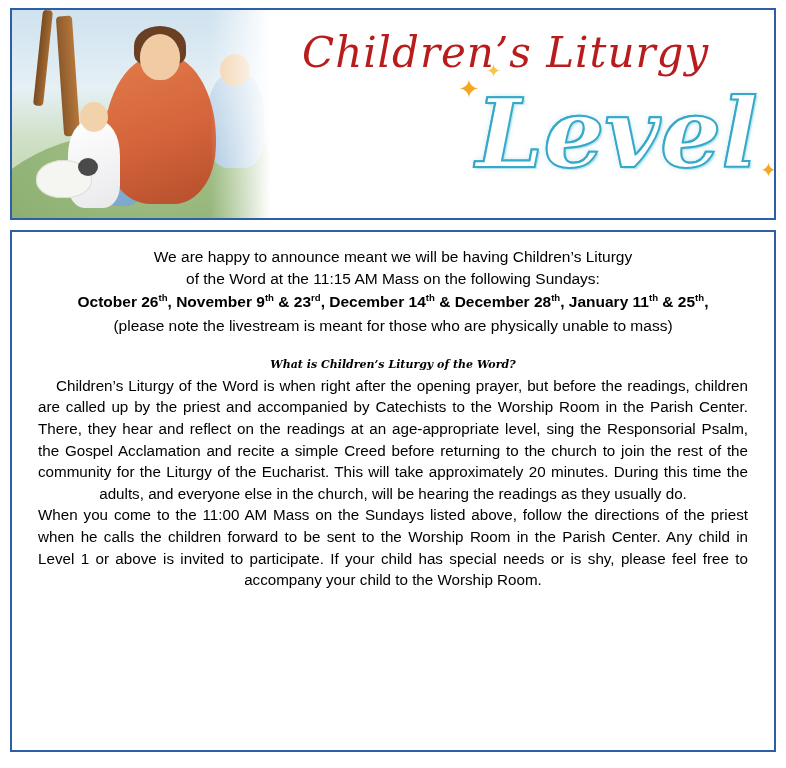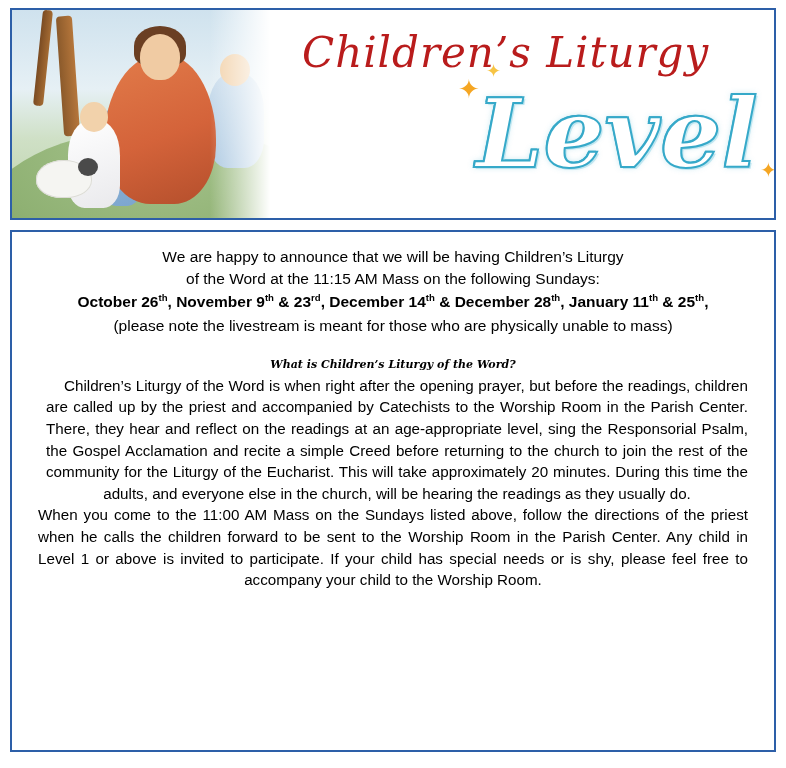--- a/index.html
+++ b/index.html
@@ -266,21 +266,20 @@
   }
   .para {
     text-align: justify;
     text-align-last: center;
     font-size: 15.2px;
     line-height: 1.42;
     text-indent: 0;
   }
   .para.first-indent {
     text-indent: 18px;
-    margin-left: 8px;
   }
 </style>
 </head>
 <body>
 
 <div class="page">
 
   <div class="banner">
     <div class="banner-art">
       <div class="art-sky"></div>
@@ -305,21 +304,21 @@
       <div class="title-word">Level</div>
       <div class="title-sparkle sp1">✦</div>
       <div class="title-sparkle sp2">✦</div>
       <div class="title-sparkle sp3">✦</div>
     </div>
   </div>
 
   <div class="content">
 
     <div class="intro">
-      <div>We are happy to announce that we will be having Children’s Liturgy</div>
+      <div>We are happy to announce meant we will be having Children’s Liturgy</div>
       <div>of the Word at the 11:15 AM Mass on the following Sundays:</div>
       <div class="bold">October 26<sup>th</sup>, November 9<sup>th</sup> &amp; 23<sup>rd</sup>, December 14<sup>th</sup> &amp; December 28<sup>th</sup>, January 11<sup>th</sup> &amp; 25<sup>th</sup>,</div>
       <div class="note">(please note the livestream is meant for those who are physically unable to mass)</div>
     </div>
 
     <div class="heading">What is Children’s Liturgy of the Word?</div>
     <div class="para first-indent">Children’s Liturgy of the Word is when right after the opening prayer, but before the readings, children are called up by the priest and accompanied by Catechists to the Worship Room in the Parish Center.  There, they hear and reflect on the readings at an age-appropriate level, sing the Responsorial Psalm, the Gospel Acclamation and recite a simple Creed before returning to the church to join the rest of the community for the Liturgy of the Eucharist.  This will take approximately 20 minutes.  During this time the adults, and everyone else in the church, will be hearing the readings as they usually do.</div>
 
     <div class="para">When you come to the 11:00 AM Mass on the Sundays listed above, follow the directions of the priest when he calls the children forward to be sent to the Worship Room in the Parish Center.  Any child in Level 1 or above is invited to participate.  If your child has special needs or is shy, please feel free to accompany your child to the Worship Room.</div>
 

